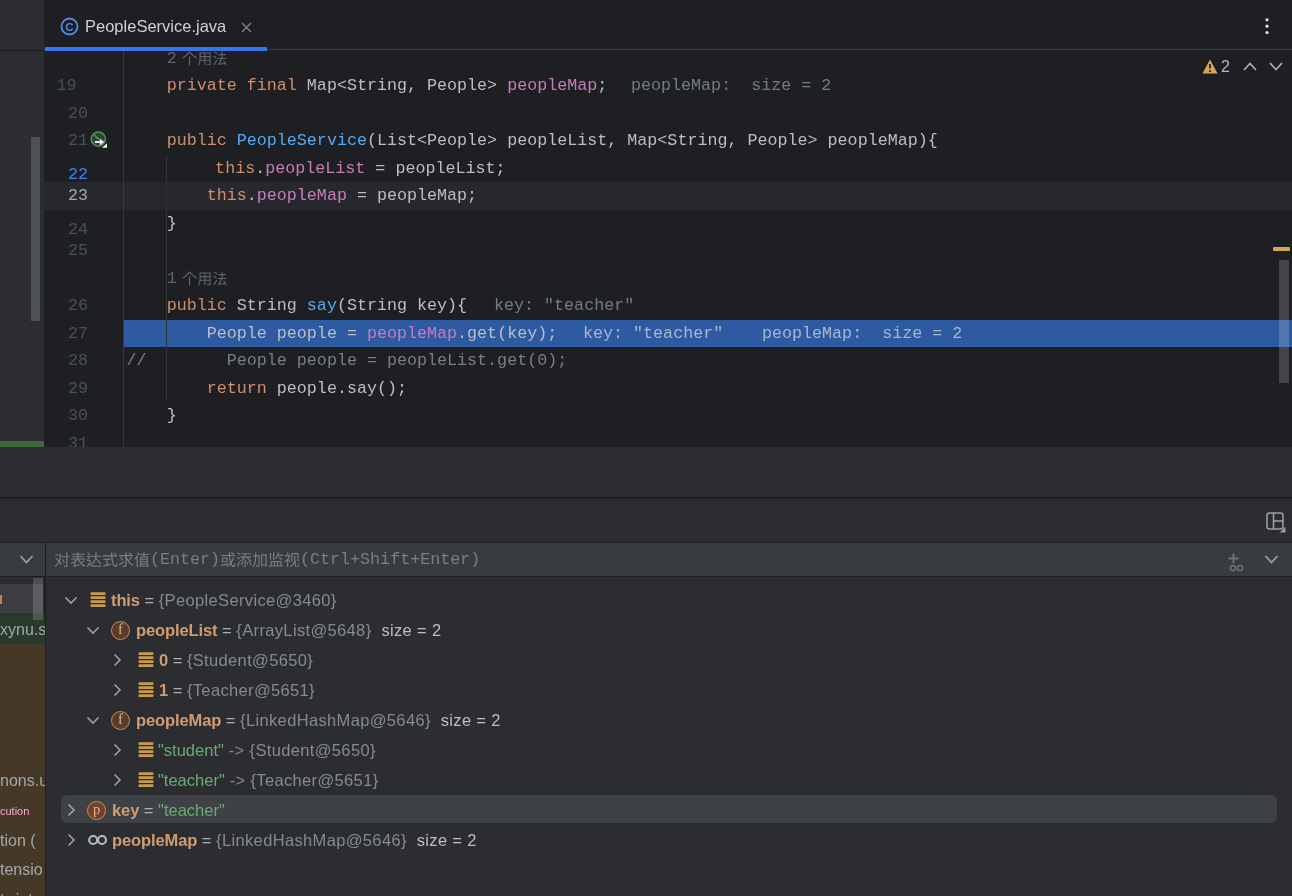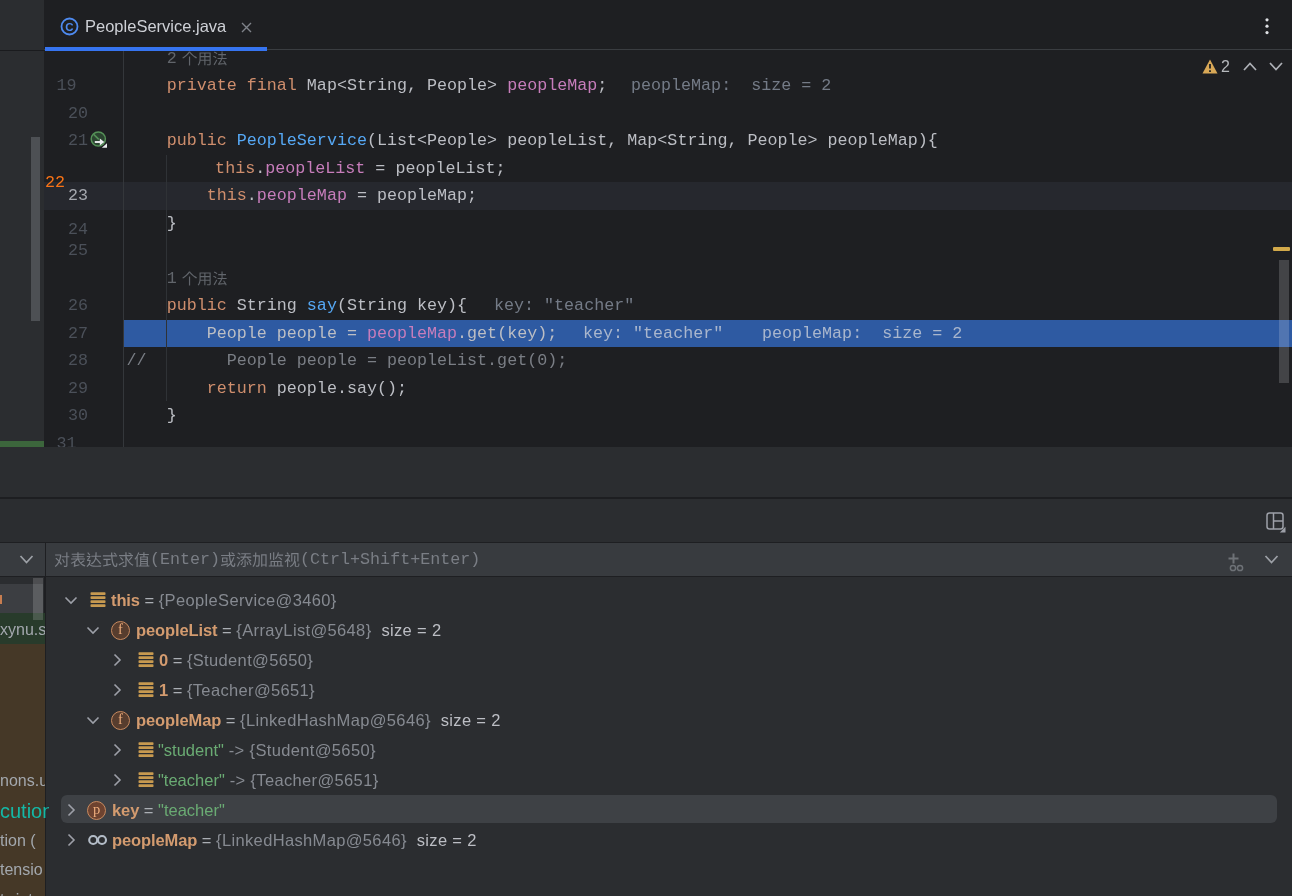--- a/index.html
+++ b/index.html
@@ -27,30 +27,30 @@
     <circle cx="3" cy="15.6" r="1.6" fill="#dfe1e5"></circle>
   </svg>
 <div class="abs" style="left:44px;top:51px;width:1248px;height:396px;background:#1e1f22"></div>
 <div class="abs" style="left:44px;top:182.25px;width:1248px;height:27.5px;background:#26282e"></div>
 <div class="abs" style="left:124px;top:319.75px;width:1168px;height:27.5px;background:#2e5aa2"></div>
 <div class="abs" style="left:123px;top:51px;width:1px;height:396px;background:#34373b"></div>
 <div class="abs" style="left:166px;top:155px;width:1px;height:246px;background:#2f3236"></div>
 <div class="abs mono" style="left:45px;top:72.25px;width:43px;height:27.50px;line-height:27.5px;text-align:center;color:#4b5059;overflow:hidden">19</div>
 <div class="abs mono" style="left:45px;top:99.75px;width:43px;height:27.50px;line-height:27.5px;text-align:right;color:#4b5059;overflow:hidden">20</div>
 <div class="abs mono" style="left:45px;top:127.25px;width:43px;height:27.50px;line-height:27.5px;text-align:right;color:#4b5059;overflow:hidden">21</div>
-<div class="abs mono" style="left:45px;top:169px;width:43px;height:27.50px;line-height:27.5px;text-align:left;color:#f97316;overflow:hidden">22</div>
+<div class="abs mono" style="left:45px;top:161px;width:43px;height:27.50px;line-height:27.5px;text-align:right;color:#3b82f6;overflow:hidden">22</div>
 <div class="abs mono" style="left:45px;top:182.25px;width:43px;height:27.50px;line-height:27.5px;text-align:right;color:#a5a8ae;overflow:hidden">23</div>
 <div class="abs mono" style="left:45px;top:216px;width:43px;height:27.50px;line-height:27.5px;text-align:right;color:#4b5059;overflow:hidden">24</div>
 <div class="abs mono" style="left:45px;top:237.25px;width:43px;height:27.50px;line-height:27.5px;text-align:right;color:#4b5059;overflow:hidden">25</div>
 <div class="abs mono" style="left:45px;top:292.25px;width:43px;height:27.50px;line-height:27.5px;text-align:right;color:#4b5059;overflow:hidden">26</div>
 <div class="abs mono" style="left:45px;top:319.75px;width:43px;height:27.50px;line-height:27.5px;text-align:right;color:#4b5059;overflow:hidden">27</div>
 <div class="abs mono" style="left:45px;top:347.25px;width:43px;height:27.50px;line-height:27.5px;text-align:right;color:#4b5059;overflow:hidden">28</div>
 <div class="abs mono" style="left:45px;top:374.75px;width:43px;height:27.50px;line-height:27.5px;text-align:right;color:#4b5059;overflow:hidden">29</div>
 <div class="abs mono" style="left:45px;top:402.25px;width:43px;height:27.50px;line-height:27.5px;text-align:right;color:#4b5059;overflow:hidden">30</div>
-<div class="abs mono" style="left:45px;top:429.75px;width:43px;height:17.25px;line-height:27.5px;text-align:center;color:#4b5059;overflow:hidden">31</div>
+<div class="abs mono" style="left:45px;top:429.75px;width:43px;height:17.25px;line-height:27.5px;text-align:right;color:#4b5059;overflow:hidden">31</div>
 <svg class="abs" style="left:89px;top:130.25px" width="22" height="21" viewBox="0 0 22 21">
     <circle cx="9.3" cy="9" r="7.1" fill="#2b4330" stroke="#559158" stroke-width="1.5"></circle>
     <path d="M4.6 4.2 L9.8 9.4" stroke="#559158" stroke-width="1.6"></path>
     <path d="M5.8 12 L13 12" stroke="#eceef0" stroke-width="1.9"></path>
     <path d="M10.8 8.4 L15.3 12 L10.8 15.6 Z" fill="#eceef0"></path>
     <path d="M12.8 17.8 L18 17.8 L18 13.2 Z" fill="#eceef0"></path>
   </svg>
 <div class="abs mono" style="left:166.7px;top:44.75px;height:27.5px;line-height:27.5px;color:#61656b">2</div>
 <svg style="position:absolute;left:181.7px;top:44.75px" width="45.599999999999994" height="27.5" viewBox="0 0 45.599999999999994 27.5">
     <use href="#g0" transform="translate(0.0 19.22) scale(0.01520 -0.01520)" fill="#61656b"></use>
@@ -131,21 +131,21 @@
 <div class="abs" style="left:0;top:577px;width:44px;height:319px;background:#2b2d30"></div>
 <div class="abs" style="left:44.5px;top:577px;width:1.5px;height:319px;background:#1e1f22"></div>
 <div class="abs" style="left:46px;top:577px;width:1246px;height:319px;background:#2b2d30"></div>
 <div class="abs" style="left:0;top:583.5px;width:43px;height:29.5px;background:#3c3e42"></div>
 <div class="abs" style="left:0;top:613px;width:45px;height:31px;background:#283b2b"></div>
 <div class="abs" style="left:0;top:644px;width:45px;height:252px;background:#453827"></div>
 <div class="abs" style="left:33px;top:578px;width:10px;height:42px;background:rgba(255,255,255,0.16)"></div>
 <div class="abs" style="left:0;top:595px;width:2px;height:8.5px;background:#c77d50"></div>
 <div class="abs ui it" style="left:0;top:615px;width:45px;height:30px;line-height:30px;font-size:16px;color:#a3a8ae;overflow:hidden;white-space:nowrap">xynu.s</div>
 <div class="abs ui it" style="left:0;top:766px;width:45px;height:30px;line-height:30px;font-size:16px;color:#a3a8ae;overflow:hidden;white-space:nowrap">nons.u</div>
-<div class="abs ui it" style="left:0;top:796px;width:49px;height:30px;line-height:30px;font-size:20px;color:#14b8a6;overflow:hidden;white-space:nowrap">cution</div>
+<div class="abs ui it" style="left:0;top:796px;width:49px;height:30px;line-height:30px;font-size:11px;color:#f9a8d4;overflow:hidden;white-space:nowrap">cution</div>
 <div class="abs ui it" style="left:0;top:826px;width:45px;height:30px;line-height:30px;font-size:16px;color:#a3a8ae;overflow:hidden;white-space:nowrap">tion (</div>
 <div class="abs ui it" style="left:0;top:855px;width:45px;height:30px;line-height:30px;font-size:16px;color:#a3a8ae;overflow:hidden;white-space:nowrap">tensio</div>
 <div class="abs ui it" style="left:0;top:885px;width:45px;height:30px;line-height:30px;font-size:16px;color:#a3a8ae;overflow:hidden;white-space:nowrap">ty.inte</div>
 <div class="abs" style="left:61px;top:795px;width:1216px;height:28px;background:#3e4145;border-radius:6px"></div>
 <svg class="abs" style="left:64px;top:596px" width="14" height="9" viewBox="0 0 14 9">
     <path d="M1.5 1.5 L7 7 L12.5 1.5" stroke="#9da0a8" stroke-width="1.6" fill="none"></path>
   </svg>
 <svg class="abs" style="left:90px;top:592.4px" width="16" height="16" viewBox="0 0 16 16">
     <rect x="0.5" y="0.3" width="15" height="2.7" rx="0.8" fill="#c89a50"></rect>
     <rect x="0.5" y="4.3" width="15" height="2.7" rx="0.8" fill="#c89a50"></rect>

